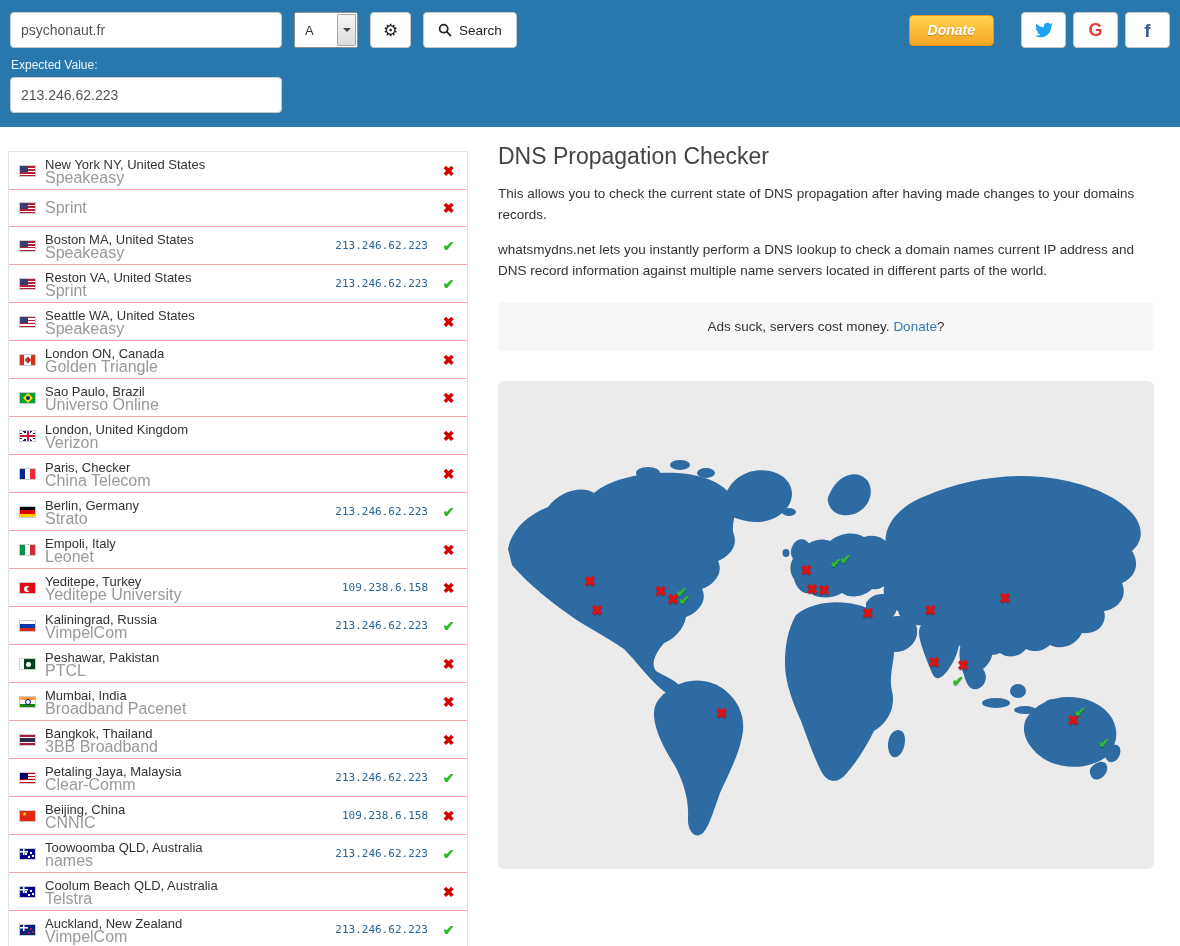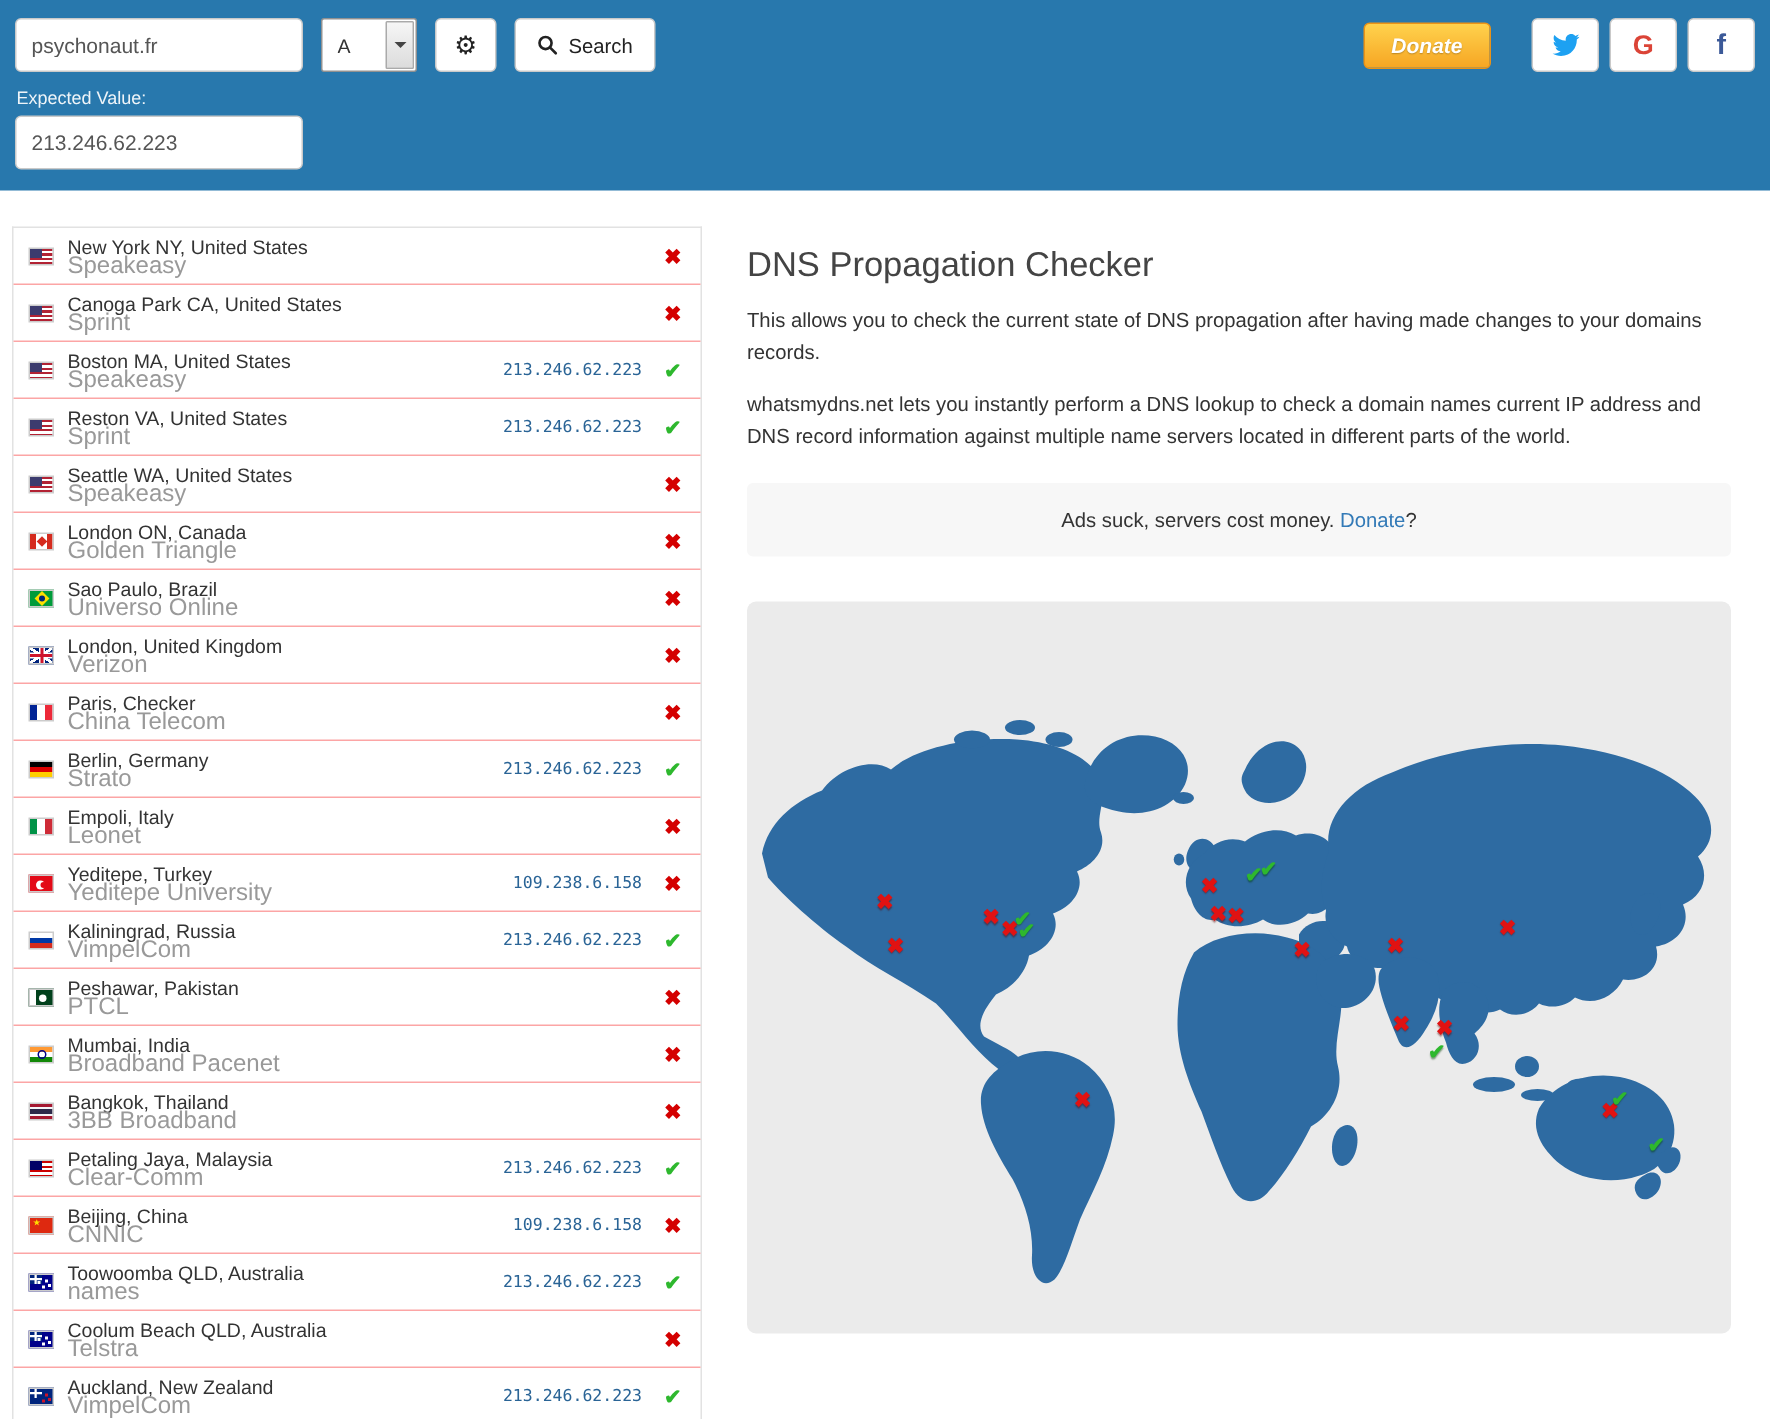--- a/index.html
+++ b/index.html
@@ -4,21 +4,21 @@
 <style>
   :root{
     --header-bg:#2878ad; --map-fill:#2e6ba2; --status-ok:#2eb82e; --status-fail:#d40000;
     --ip-text:#2a6496; --link:#337ab7; --donate-top:#ffd24d; --donate-bottom:#f6a623;
   }
   *{box-sizing:border-box}
   body{margin:0;background:#fff;color:#333;font-family:"Liberation Sans",sans-serif;width:1180px}
   
   header{background:var(--header-bg);padding:12px 10px 14px}
   .hrow{display:flex;align-items:center}
-  input.text{height:36px;border:1px solid #c9c9c9;border-radius:4px;padding:0 10px;font-size:14px;color:#555;width:192px;outline:none;font-family:inherit;background:#fff}
+  input.text{height:36px;border:1px solid #c9c9c9;border-radius:4px;padding:0 10px;font-size:14px;color:#555;width:272px;outline:none;font-family:inherit;background:#fff}
   .select-wrap{position:relative;margin-left:12px;width:64px;height:36px}
   .select-wrap select{appearance:none;-webkit-appearance:none;width:100%;height:100%;border:1px solid #919191;border-radius:2px;background:#fff;font-size:13px;padding:0 22px 0 10px;color:#333;font-family:inherit}
   .select-wrap::before{content:"";position:absolute;top:2px;right:2px;bottom:2px;width:17px;background:linear-gradient(#f6f6f6,#dcdcdc);border:1px solid #aaa;border-radius:1px;pointer-events:none}
   .select-wrap::after{content:"";position:absolute;top:50%;right:7px;margin-top:-2px;border:4px solid transparent;border-top-color:#444;pointer-events:none}
   .btn{height:36px;background:#fff;border:1px solid #c9c9c9;border-radius:4px;display:flex;align-items:center;justify-content:center;cursor:pointer;font-family:inherit}
   .icon-btn{width:41px;margin-left:12px;font-size:17px;color:#222;padding:0}
   .search-btn{margin-left:12px;padding:17px 14px;gap:7px;font-size:13.5px;color:#222}
   .spacer{flex:1}
   .donate{height:31px;padding:0 18px;border-radius:4px;border:1px solid #eb9316;background:linear-gradient(180deg,var(--donate-top),var(--donate-bottom));color:#fff;font-style:italic;font-weight:bold;font-size:14px;margin-right:20px;cursor:pointer;text-shadow:0 1px 1px rgba(0,0,0,.25);font-family:inherit}
   .social{width:45px;margin-left:7px;padding:0}
@@ -64,21 +64,21 @@
   .flag-th{background:linear-gradient(180deg,#a51931 0 17%,#f4f5f8 17% 33%,#2d2a4a 33% 67%,#f4f5f8 67% 83%,#a51931 83%)}
   .flag-my{background:repeating-linear-gradient(180deg,#cc0001 0 1.5px,#fff 1.5px 3px)}
   .flag-my::after{content:"";position:absolute;top:0;left:0;width:8px;height:6px;background:#010066}
   .flag-cn{background:#de2910}
   .flag-cn::after{content:"";position:absolute;left:2px;top:1px;width:5px;height:5px;background:#ffde00;clip-path:polygon(50% 0,61% 35%,98% 35%,68% 57%,79% 91%,50% 70%,21% 91%,32% 57%,2% 35%,39% 35%)}
   .flag-au{background:#00008b}
   .flag-au::before,.flag-nz::before{content:"";position:absolute;top:0;left:0;width:8px;height:6px;background:linear-gradient(#fff,#fff) 0 2px/100% 1.5px no-repeat,linear-gradient(#fff,#fff) 3px 0/1.5px 100% no-repeat,#00247d}
   .flag-au::after{content:"";position:absolute;right:3px;top:3px;width:2px;height:2px;background:#fff;box-shadow:-2px 4px 0 #fff,2px 3px 0 #fff,-5px 1px 0 #fff}
   .flag-nz::after{content:"";position:absolute;right:3px;top:3px;width:2px;height:2px;background:#cc142b;box-shadow:-2px 4px 0 #cc142b,2px 3px 0 #cc142b}
   
-  .content{flex:1;margin-top:28px;min-width:0}
+  .content{flex:1;margin-top:8px;min-width:0}
   h1{font-size:23px;font-weight:400;color:#444;margin:0 0 14px}
   p{font-size:13.5px;line-height:1.55;margin:0 0 14px;color:#333}
   .adbox{background:#f7f7f7;border-radius:4px;padding:17px 10px;text-align:center;font-size:13.5px;margin:20px 0 30px;color:#333}
   .adbox a{color:var(--link);text-decoration:none}
   .mapbox{position:relative;background:#ebebeb;border-radius:6px;height:488px;overflow:hidden}
   svg.world{position:absolute;inset:0;width:100%;height:100%;display:block}
   svg.world *{fill:var(--map-fill)}
   .marker{position:absolute;transform:translate(-50%,-50%);font-size:14px;font-weight:bold;line-height:1;pointer-events:none}
   .marker.ok{color:var(--status-ok);text-shadow:0 1px 1px rgba(0,60,0,.45)}
   .marker.fail{color:#e11212;text-shadow:0 1px 1px rgba(90,0,0,.45)}
@@ -129,21 +129,20 @@
     <div class="loc">
       <div class="name">New York NY, United States</div>
       <div class="prov">Speakeasy</div>
     </div>
     <span class="ip"></span>
     <span class="status fail">✖</span>
   </div>
       <div class="row">
     <span class="flag flag-us"></span>
     <div class="loc">
-      <div class="name">Canoga Park CA, United States</div>
       <div class="prov">Sprint</div>
     </div>
     <span class="ip"></span>
     <span class="status fail">✖</span>
   </div>
       <div class="row">
     <span class="flag flag-us"></span>
     <div class="loc">
       <div class="name">Boston MA, United States</div>
       <div class="prov">Speakeasy</div>

